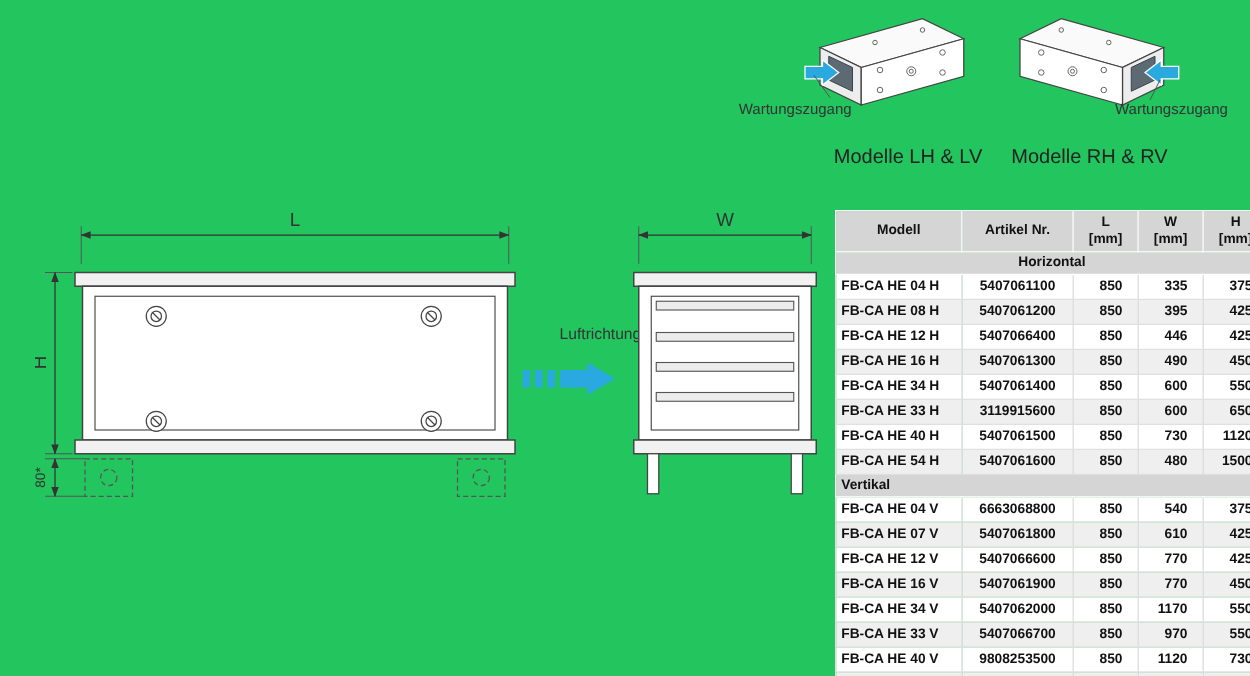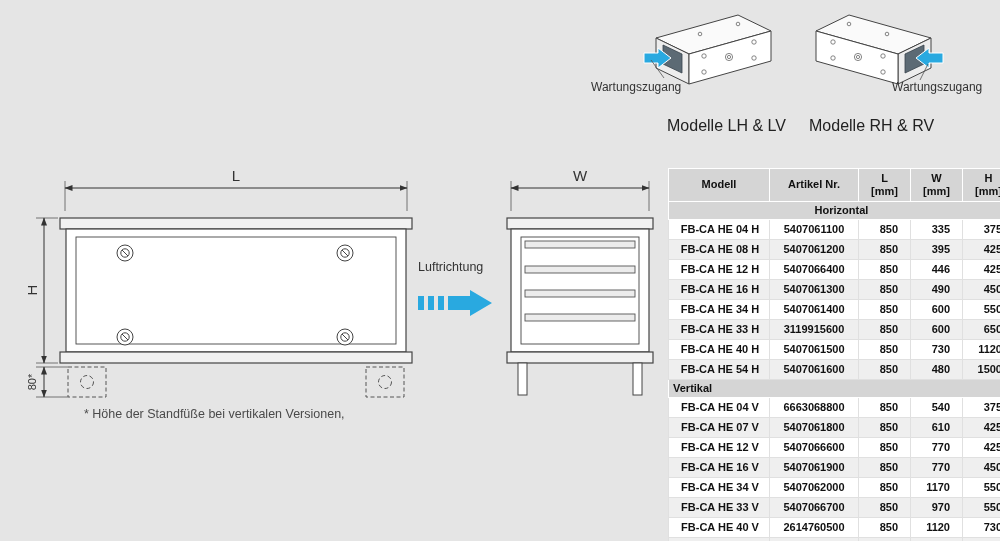--- a/index.html
+++ b/index.html
@@ -1,38 +1,38 @@
 <!DOCTYPE html>
 <html style="--accent-blue: #29a9e0; --table-header-bg: #d5d5d5; --row-alt-bg: #efefef;"><head>
 <meta charset="utf-8">
 <style>
   html,body{margin:0;padding:0;background:#fff;}
-  .canvas{position:relative;width:1000px;height:541px;background:#e5e5e5;overflow:hidden;
+  .canvas{position:relative;width:1000px;height:541px;background:#22c55e;overflow:hidden;
           font-family:"Liberation Sans","DejaVu Sans",sans-serif;color:#222;}
   .abs{position:absolute;}
   svg text{font-family:"Liberation Sans","DejaVu Sans",sans-serif;fill:#333;}
   .dim-label{font-size:15px;}
   .dim-small{font-size:11px;}
   .blue{fill:var(--accent-blue,#29a9e0);}
   .label-sm{font-size:12px;color:#333;white-space:nowrap;}
   .caption{font-size:16px;color:#222;white-space:nowrap;}
-  .airflow-label{font-size:12.5px;color:#333;margin-bottom:13px;}
+  .airflow-label{font-size:12.5px;color:#333;margin-bottom:13px;text-align:right;}
   .footnote{font-size:12.5px;color:#4a4a4a;line-height:1.4;white-space:nowrap;}
   .footnote .l2{margin-left:9px;}
 
   table.spec{border-collapse:collapse;width:322px;font-size:11px;color:#111;table-layout:fixed;}
   table.spec th{background:var(--table-header-bg,#d5d5d5);font-weight:bold;border:1px solid #fff;
                 padding:1px 2px;line-height:1.2;vertical-align:middle;height:30px;text-align:center;}
   table.spec th:nth-child(1){width:96px;}
   table.spec th:nth-child(2){width:84px;}
   table.spec th:nth-child(3),table.spec th:nth-child(4),table.spec th:nth-child(5){width:47px;}
   table.spec tr.data td{height:19px;line-height:19px;font-weight:bold;padding:0 2px;
                         border:1px solid #e0e0e0;background:#fff;}
   table.spec tr.data.alt td{background:var(--row-alt-bg,#efefef);}
-  table.spec tr.data td.c0{text-align:center;padding-left:4px;}
+  table.spec tr.data td.c0{text-align:left;padding-left:4px;}
   table.spec tr.data td.c1{text-align:center;}
   table.spec tr.data td.c2,table.spec tr.data td.c3,table.spec tr.data td.c4{text-align:right;padding-right:12px;}
   table.spec tr.section td{background:var(--table-header-bg,#d5d5d5);font-weight:bold;height:17px;
                            line-height:17px;padding:0 4px;border:1px solid #fff;}
   table.spec tr.section.center td{text-align:center;}
   table.spec tr.section.left td{text-align:left;}
 </style>
 </head>
 <body>
 
@@ -135,21 +135,20 @@
 
     <g stroke="#555" stroke-width="0.8">
       <line x1="8" y1="201" x2="40" y2="201"></line>
       <line x1="8" y1="231" x2="40" y2="231"></line>
     </g>
     <line x1="16" y1="201" x2="16" y2="231" stroke="#333" stroke-width="1" marker-start="url(#ar)" marker-end="url(#ar)"></line>
     <text class="dim-small" x="8" y="216" text-anchor="middle" transform="rotate(-90 8 216)">80*</text>
   </svg>
 
   <div class="abs footnote" style="left:84px;top:406px">
-    <div>* Höhe der Standfüße bei vertikalen Versionen,</div>
   </div>
 
   <div class="abs" style="left:418px;top:260px;width:95px">
     <div class="airflow-label">Luftrichtung</div>
     <svg width="80" height="32" viewBox="0 0 80 32">
       <g class="blue">
         <rect x="0" y="9" width="6" height="14"></rect>
         <rect x="10" y="9" width="6" height="14"></rect>
         <rect x="20" y="9" width="6" height="14"></rect>
         <polygon points="30,9 52,9 52,3 74,16 52,29 52,23 30,23"></polygon>
@@ -310,21 +309,21 @@
           </tr>
           <tr class="data alt">
             <td class="c0">FB-CA HE 33 V</td>
             <td class="c1">5407066700</td>
             <td class="c2">850</td>
             <td class="c3">970</td>
             <td class="c4">550</td>
           </tr>
           <tr class="data">
             <td class="c0">FB-CA HE 40 V</td>
-            <td class="c1">2614760500</td>
+            <td class="c1">9808253500</td>
             <td class="c2">850</td>
             <td class="c3">1120</td>
             <td class="c4">730</td>
           </tr>
           <tr class="data alt">
             <td class="c0">FB-CA HE 54 V</td>
             <td class="c1">5407062200</td>
             <td class="c2">850</td>
             <td class="c3">1500</td>
             <td class="c4">730</td>

